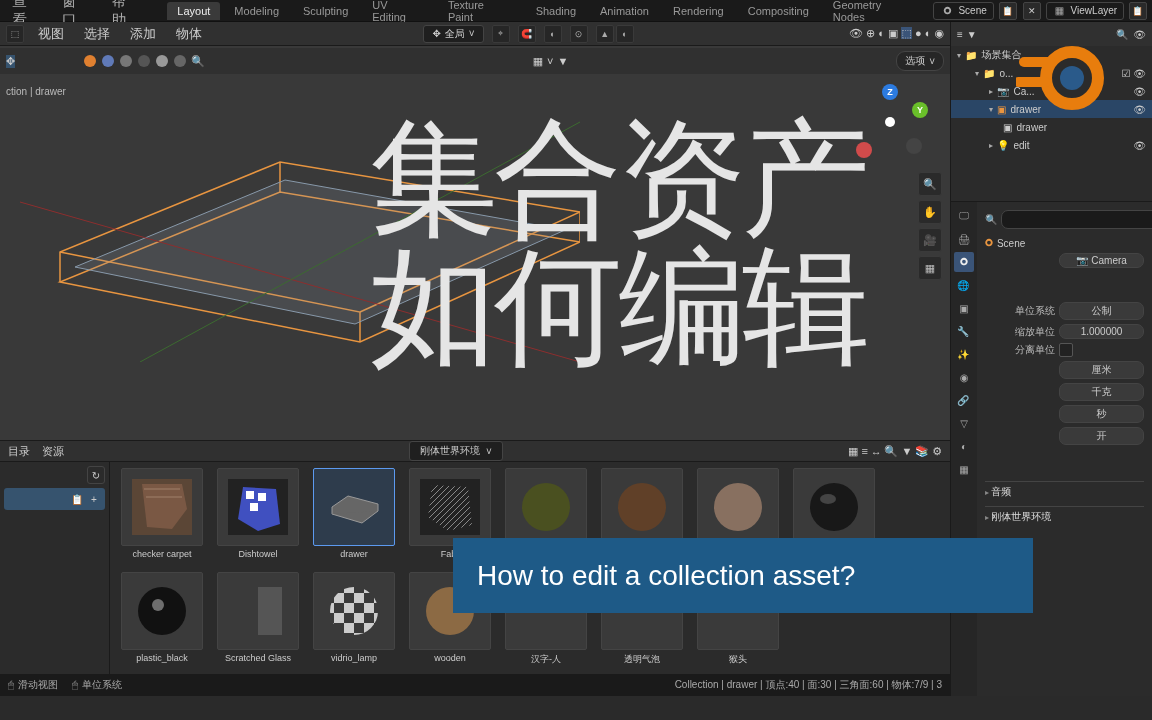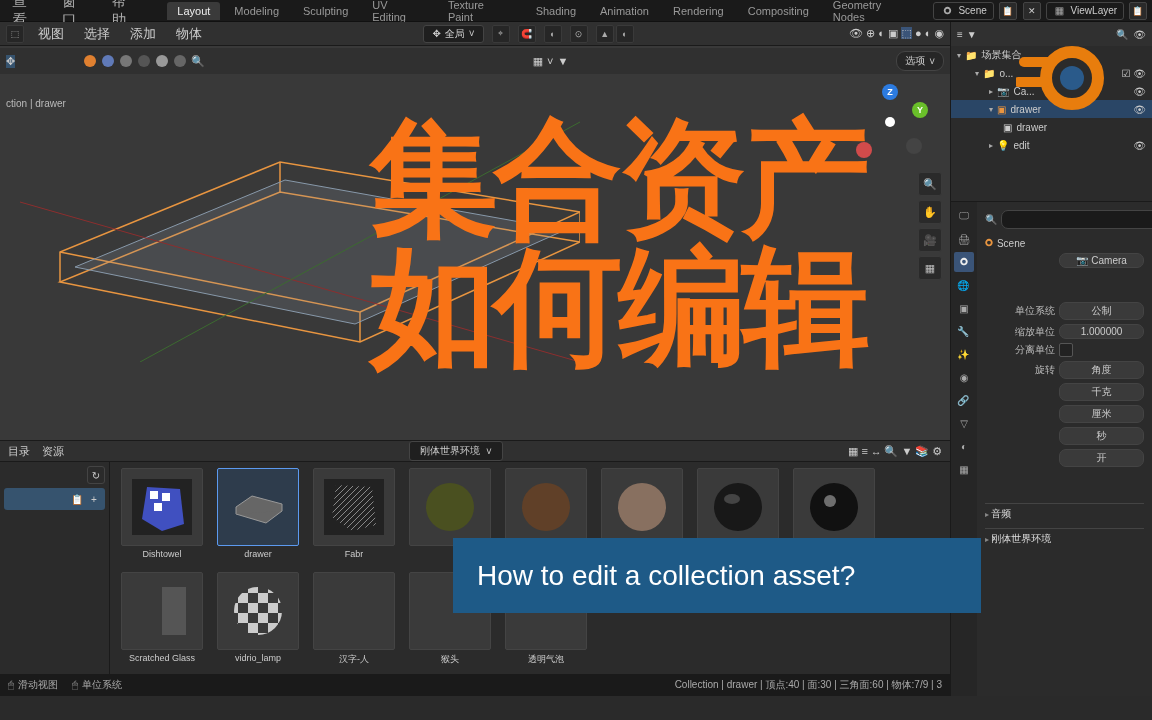--- a/index.html
+++ b/index.html
@@ -74,23 +74,23 @@
 .properties .tabs-col { width: 26px; background: #262626; display: flex; flex-direction: column; align-items: center; padding-top: 4px; gap: 3px; }
 .properties .tabs-col .ptab { width: 20px; height: 20px; display: flex; align-items: center; justify-content: center; border-radius: 2px; font-size: 10px; color: #aaa; }
 .properties .tabs-col .ptab.active { background: #3a5478; color: #eee; }
 .properties .pbody { flex: 1; padding: 6px 8px; overflow: hidden; }
 .properties .prow { display: flex; align-items: center; padding: 2px 0; gap: 4px; }
 .properties .prow .plabel { width: 70px; color: #bbb; text-align: right; }
 .properties .prow .pval { flex: 1; background: #3a3a3a; border: 1px solid #444; border-radius: 7px; padding: 1px 6px; text-align: center; }
 .properties .psection { padding: 3px 0; color: #ddd; border-top: 1px solid #444; margin-top: 4px; }
 .properties .psection::before { content: "▸ "; color: #888; font-size: 8px; }
 
-.overlay-big { position: absolute; left: 370px; top: 115px; font-size: 128px; font-weight: 700; color: #f97316; line-height: 1; letter-spacing: -4px; pointer-events: none; text-align: right; }
+.overlay-big { position: absolute; left: 370px; top: 115px; font-size: 128px; font-weight: 400; color: #e5e5e5; line-height: 1; letter-spacing: -4px; pointer-events: none; text-align: right; }
 .overlay-big .line2 { margin-top: 0px; }
-.overlay-caption { position: absolute; left: 453px; top: 538px; width: 528px; background: #1e5a87; padding: 18px 24px; font-size: 28px; color: #fff; line-height: 1.4; pointer-events: none; }
+.overlay-caption { position: absolute; left: 453px; top: 538px; width: 580px; background: #1e5a87; padding: 18px 24px; font-size: 28px; color: #fff; line-height: 1.4; pointer-events: none; }
 .logo { position: absolute; right: 46px; top: 40px; pointer-events: none; }
 .refresh-icn { width: 18px; height: 18px; border-radius: 3px; border: 1px solid #444; display: inline-flex; align-items: center; justify-content: center; font-size: 10px; }
 </style>
 </head>
 <body>
 
 <div class="topbar">
   <span class="menu-item">查看</span>
   <span class="menu-item">窗口</span>
   <span class="menu-item">帮助</span>
@@ -161,21 +161,21 @@
       <span class="colorball" style="background:#666"></span>
       <span class="mini">🔍</span>
       <span style="flex:1"></span>
       <span class="mini">▦</span>
       <span class="mini">˅</span>
       <span class="mini">▼</span>
       <span style="flex:1"></span>
       <span class="options-pill"><span>选项</span> ˅</span>
     </div>
 
-    <div class="breadcrumb" style="top:76px">ction | drawer</div>
+    <div class="breadcrumb" style="top:64px">ction | drawer</div>
 
     <svg class="wireframe" viewBox="0 0 560 260">
       <g stroke="#e89540" stroke-width="1.5" fill="none">
         <path d="M 40 180 L 340 240 L 560 140 L 260 90 Z"></path>
         <path d="M 40 180 L 40 150 L 260 60 L 560 110 L 560 140"></path>
         <path d="M 260 60 L 260 90"></path>
         <path d="M 340 240 L 340 210 L 40 150"></path>
         <path d="M 340 210 L 560 110"></path>
       </g>
       <g stroke="#8899aa" stroke-width="1" fill="rgba(140,150,165,0.2)">
@@ -223,20 +223,31 @@
           <div style="clear:both"></div>
           <div class="slot">
             <span class="slot-btn">📋</span>
             <span class="slot-btn">+</span>
           </div>
         </div>
         <div class="ab-grid">
           <div class="asset-item">
             <div class="thumb">
                 <svg width="60" height="56">
+                  <rect width="60" height="56" fill="#5b4636"></rect>
+                  <path d="M10 5 L50 5 L55 30 L40 50 L15 48 Z" fill="#7a5844"></path>
+                  <line x1="12" y1="10" x2="48" y2="10" stroke="#a0806a"></line>
+                  <line x1="14" y1="18" x2="50" y2="18" stroke="#a0806a"></line>
+                </svg>
+              </div>
+            <div class="label">checker carpet</div>
+          </div>
+          <div class="asset-item">
+            <div class="thumb">
+                <svg width="60" height="56">
                   <rect width="60" height="56" fill="#222"></rect>
                   <path d="M15 8 L48 10 L52 45 L30 52 L10 40 Z" fill="#4050c0"></path>
                   <rect x="18" y="12" width="8" height="8" fill="#fff"></rect>
                   <rect x="30" y="14" width="8" height="8" fill="#fff"></rect>
                   <rect x="22" y="24" width="8" height="8" fill="#fff"></rect>
                 </svg>
               </div>
             <div class="label">Dishtowel</div>
           </div>
           <div class="asset-item selected">
@@ -322,30 +333,38 @@
                       <rect width="10" height="10" fill="#ccc"></rect>
                       <rect x="10" y="10" width="10" height="10" fill="#ccc"></rect>
                     </pattern>
                   </defs>
                   <circle cx="30" cy="28" r="24" fill="url(#chk)"></circle>
                 </svg>
               </div>
               <div class="label">vidrio_lamp</div>
             </div>
           <div class="asset-item">
+              <div class="thumb">
+                <svg width="60" height="56">
+                  <circle cx="30" cy="28" r="24" fill="#8c6a44"></circle>
+                </svg>
+              </div>
+              <div class="label">wooden</div>
+            </div>
+          <div class="asset-item">
               <div class="thumb"></div>
               <div class="label">汉字-人</div>
             </div>
           <div class="asset-item">
               <div class="thumb"></div>
+              <div class="label">透明气泡</div>
+            </div>
+          <div class="asset-item">
+              <div class="thumb"></div>
               <div class="label">猴头</div>
-            </div>
-          <div class="asset-item">
-              <div class="thumb"></div>
-              <div class="label">透明气泡</div>
             </div>
         </div>
       </div>
     </div>
 
     <div class="footer">
       <span class="ficon">🖱 <span>滑动视图</span></span>
       <span class="ficon">🖱 <span>单位系统</span></span>
       <span class="right">Collection | drawer | 顶点:40 | 面:30 | 三角面:60 | 物体:7/9 | 3</span>
     </div>
@@ -409,30 +428,26 @@
           </div>
         <div class="prow">
             <span class="plabel">缩放单位</span>
             <span class="pval">1.000000</span>
           </div>
         <div class="prow">
             <span class="plabel">分离单位</span>
             <span style="width:14px;height:14px;border:1px solid #555;border-radius:2px;background:#222"></span>
           </div>
         <div class="prow">
-            <span class="plabel">旋转</span>
-            <span class="pval">角度</span>
+            <span class="plabel"></span>
+            <span class="pval">厘米</span>
           </div>
         <div class="prow">
             <span class="plabel"></span>
             <span class="pval">千克</span>
-          </div>
-        <div class="prow">
-            <span class="plabel"></span>
-            <span class="pval">厘米</span>
           </div>
         <div class="prow">
             <span class="plabel"></span>
             <span class="pval">秒</span>
           </div>
         <div class="prow">
             <span class="plabel"></span>
             <span class="pval">开</span>
           </div>
         <div style="height:30px"></div>

